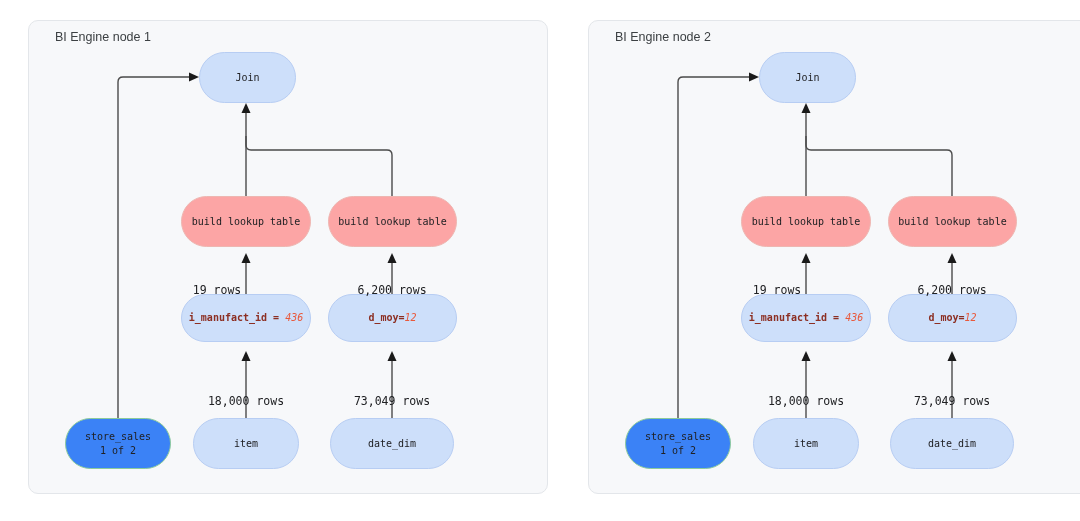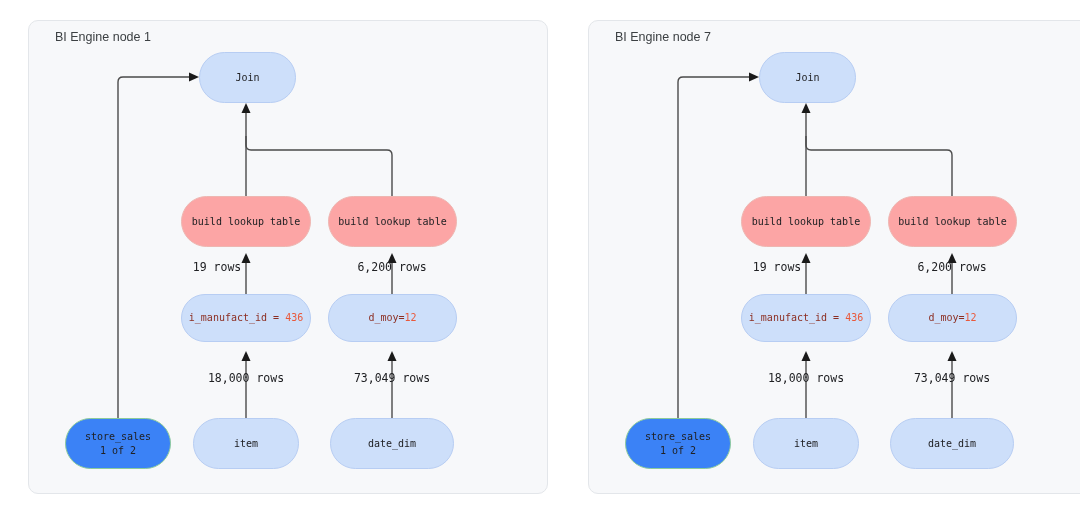--- a/index.html
+++ b/index.html
@@ -38,29 +38,30 @@
     line-height:14px;
     color:#202124;
     border-radius:26px;
     border:1px solid rgba(0,0,0,0.10);
     white-space:pre;
   }
   .node.blue {background:#cddffa; border-color:#b7cdf3;}
   .node.pink {background:#fca5a5; border-color:#eeb6b1;}
   .node.green{background:#3b82f6; border-color:#8ccb9a;}
 
-  .filter-field{color:#8c2f23;}
-  .filter-value{color:#e8593c;}
+  .filter-field{color:#8c2f23;font-weight:bold;}
+  .filter-value{color:#e8593c;font-style:italic;}
 
   .edge-label{
     position:absolute;
     font-family:"DejaVu Sans Mono", monospace;
     font-size:11.5px;
     color:#202124;
     white-space:pre;
+    margin-top:23px;
   }
 
   svg.wires{position:absolute;left:0;top:0;width:1080px;height:521px;overflow:visible;}
   svg.wires path, svg.wires line{fill:none;stroke:#4a4a4a;stroke-width:1.4;}
 </style>
 </head>
 <body>
 
 <div id="stage">
 
@@ -106,21 +107,21 @@
   </div>
   <div class="node blue" style="left:193px;top:418px;width:106px;height:51px;">item</div>
   <div class="node blue" style="left:330px;top:418px;width:124px;height:51px;">date_dim</div>
 
   <div class="edge-label" style="left:217px;top:260px;transform:translateX(-50%);">19 rows</div>
   <div class="edge-label" style="left:392px;top:260px;transform:translateX(-50%);">6,200 rows</div>
   <div class="edge-label" style="left:246px;top:371px;transform:translateX(-50%);">18,000 rows</div>
   <div class="edge-label" style="left:392px;top:371px;transform:translateX(-50%);">73,049 rows</div>
 
   <div class="panel" style="left:588px;top:20px;width:520px;height:474px;"></div>
-  <div class="panel-title" style="left:615px;top:30px;">BI Engine node 7</div>
+  <div class="panel-title" style="left:615px;top:30px;">BI Engine node 2</div>
 
   <svg class="wires">
     <path d="M678,418 L678,82 Q678,77 683,77 L752,77"></path>
     <polygon points="759,77 749,72.5 749,81.5" fill="#1a1a1a" stroke="none"></polygon>
     <line x1="806" y1="196" x2="806" y2="112"></line>
     <polygon points="806,103 801.5,113 810.5,113" fill="#1a1a1a" stroke="none"></polygon>
     <path d="M952,196 L952,155 Q952,150 947,150 L811,150 Q806,150 806,145 L806,136"></path>
     <line x1="806" y1="294" x2="806" y2="262"></line>
     <polygon points="806,253 801.5,263 810.5,263" fill="#1a1a1a" stroke="none"></polygon>
     <line x1="952" y1="294" x2="952" y2="262"></line>

